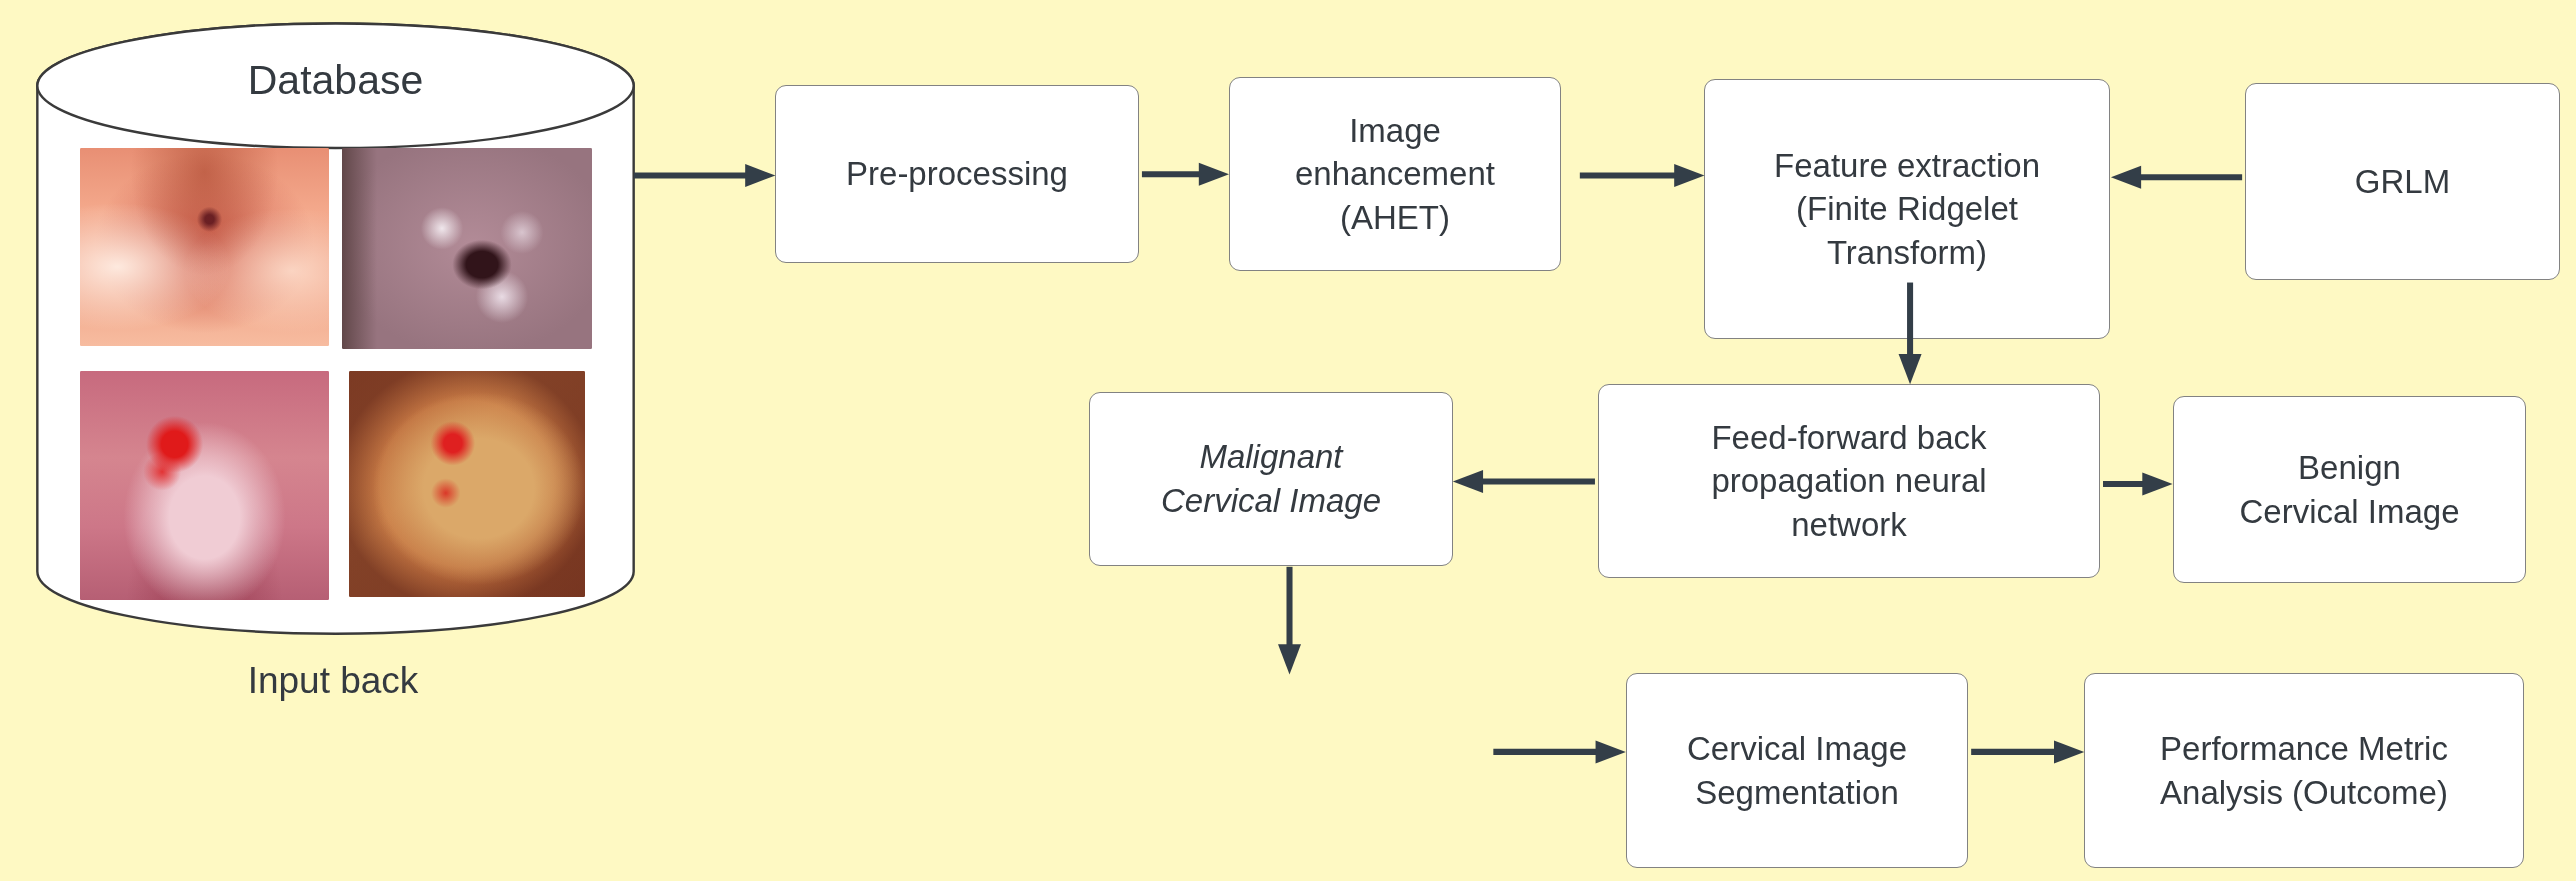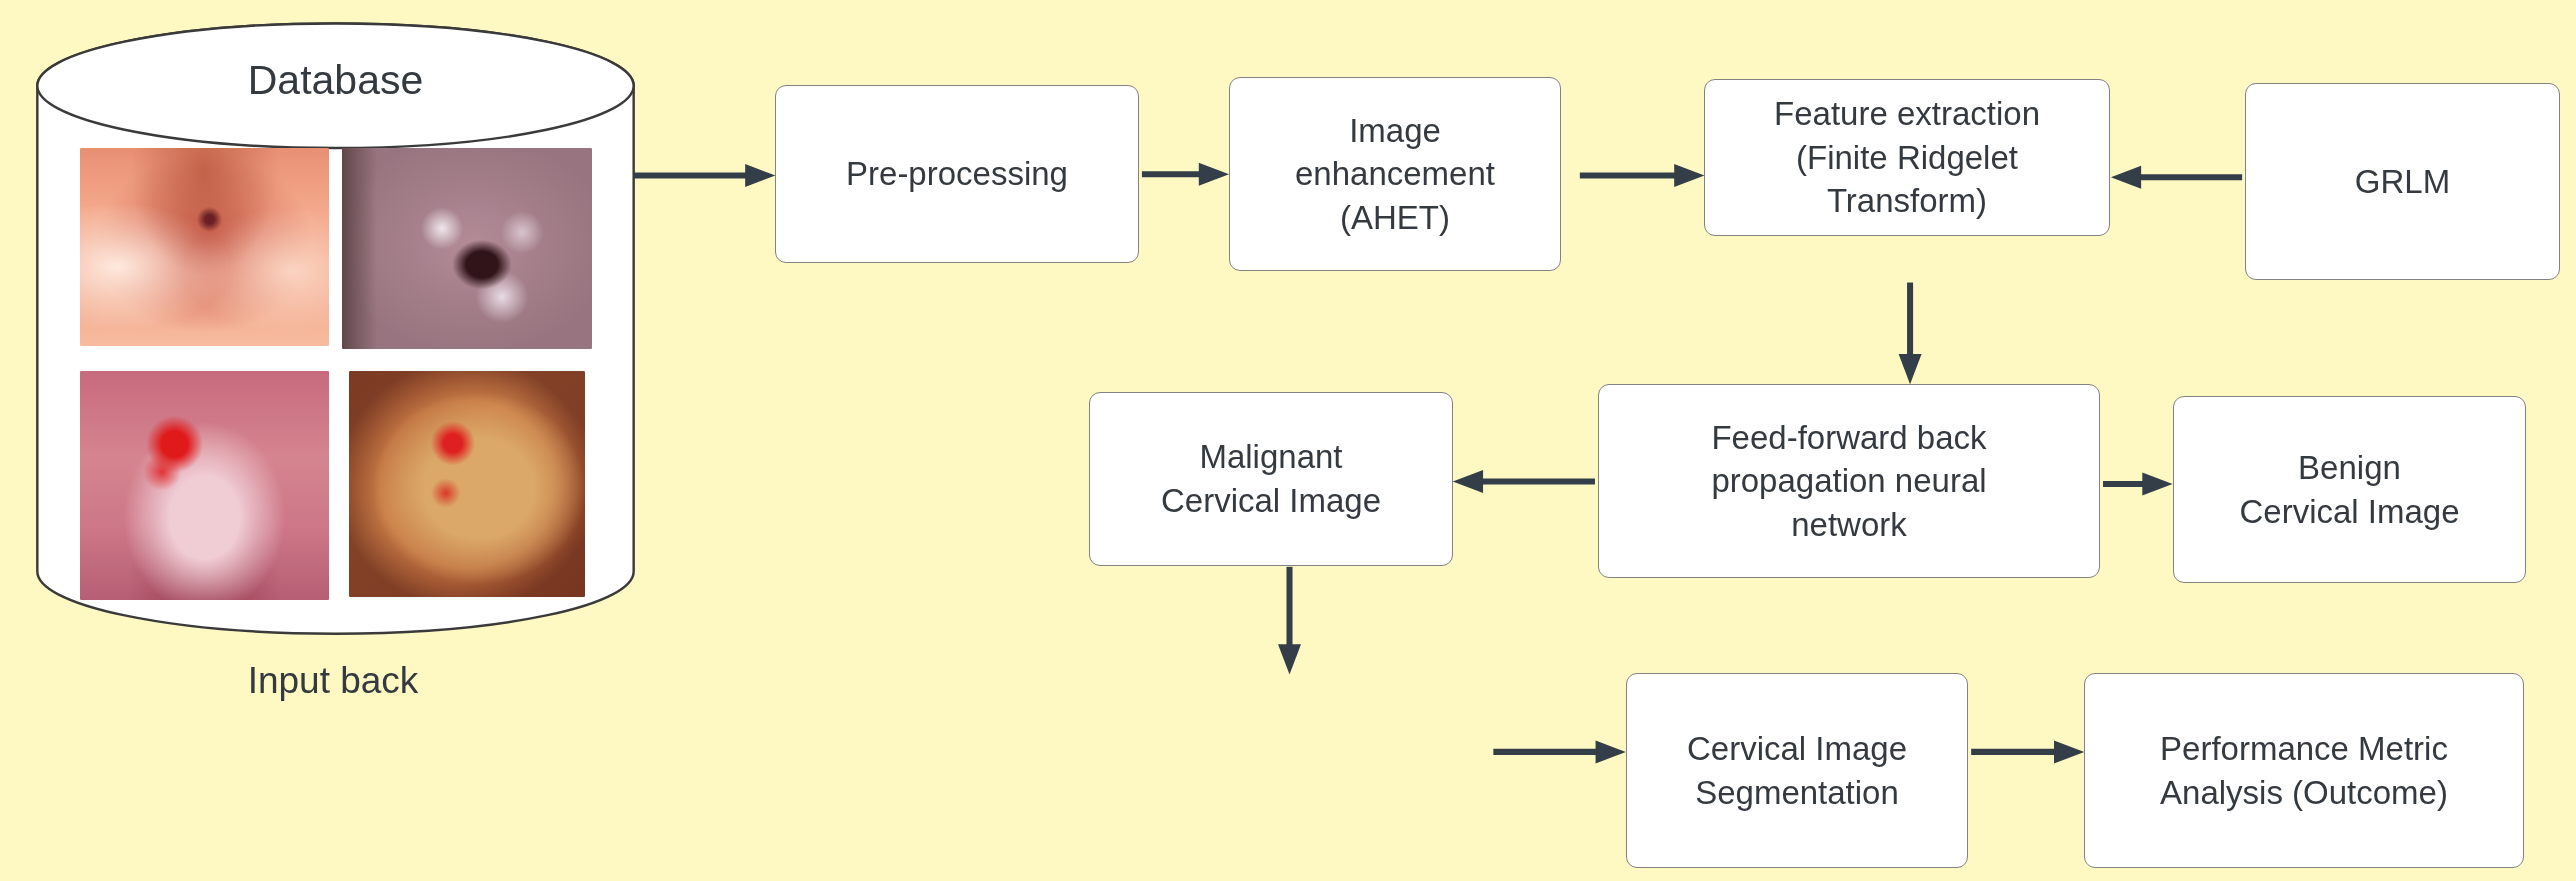--- a/index.html
+++ b/index.html
@@ -89,31 +89,31 @@
   <div class="photo ph4" style="left:349px;top:371px;width:236px;height:226px;"></div>
 
   <div class="free-label db-caption" style="left:79px;top:660px;width:508px;">Input back</div>
 
   <div class="node" style="left:775px;top:85px;width:364px;height:178px;">Pre-processing</div>
 
   <div class="node" style="left:1229px;top:77px;width:332px;height:194px;">Image
 enhancement
 (AHET)</div>
 
-  <div class="node" style="left:1704px;top:79px;width:406px;height:157px;">Feature extraction
+  <div class="node" style="left:1704px;top:79px;width:406px;height:260px;">Feature extraction
 (Finite Ridgelet
 Transform)</div>
 
   <div class="node" style="left:2245px;top:83px;width:315px;height:197px;">GRLM</div>
 
   <div class="node" style="left:1598px;top:384px;width:502px;height:194px;">Feed-forward back
 propagation neural
 network</div>
 
-  <div class="node" style="left:1089px;top:392px;width:364px;height:174px;">Malignant
+  <div class="node" style="left:1089px;top:392px;width:364px;height:174px;font-style:italic;">Malignant
 Cervical Image</div>
 
   <div class="node" style="left:2173px;top:396px;width:353px;height:187px;">Benign
 Cervical Image</div>
 
 
   <div class="node" style="left:1626px;top:673px;width:342px;height:195px;">Cervical Image
 Segmentation</div>
 
   <div class="node" style="left:2084px;top:673px;width:440px;height:195px;">Performance Metric

